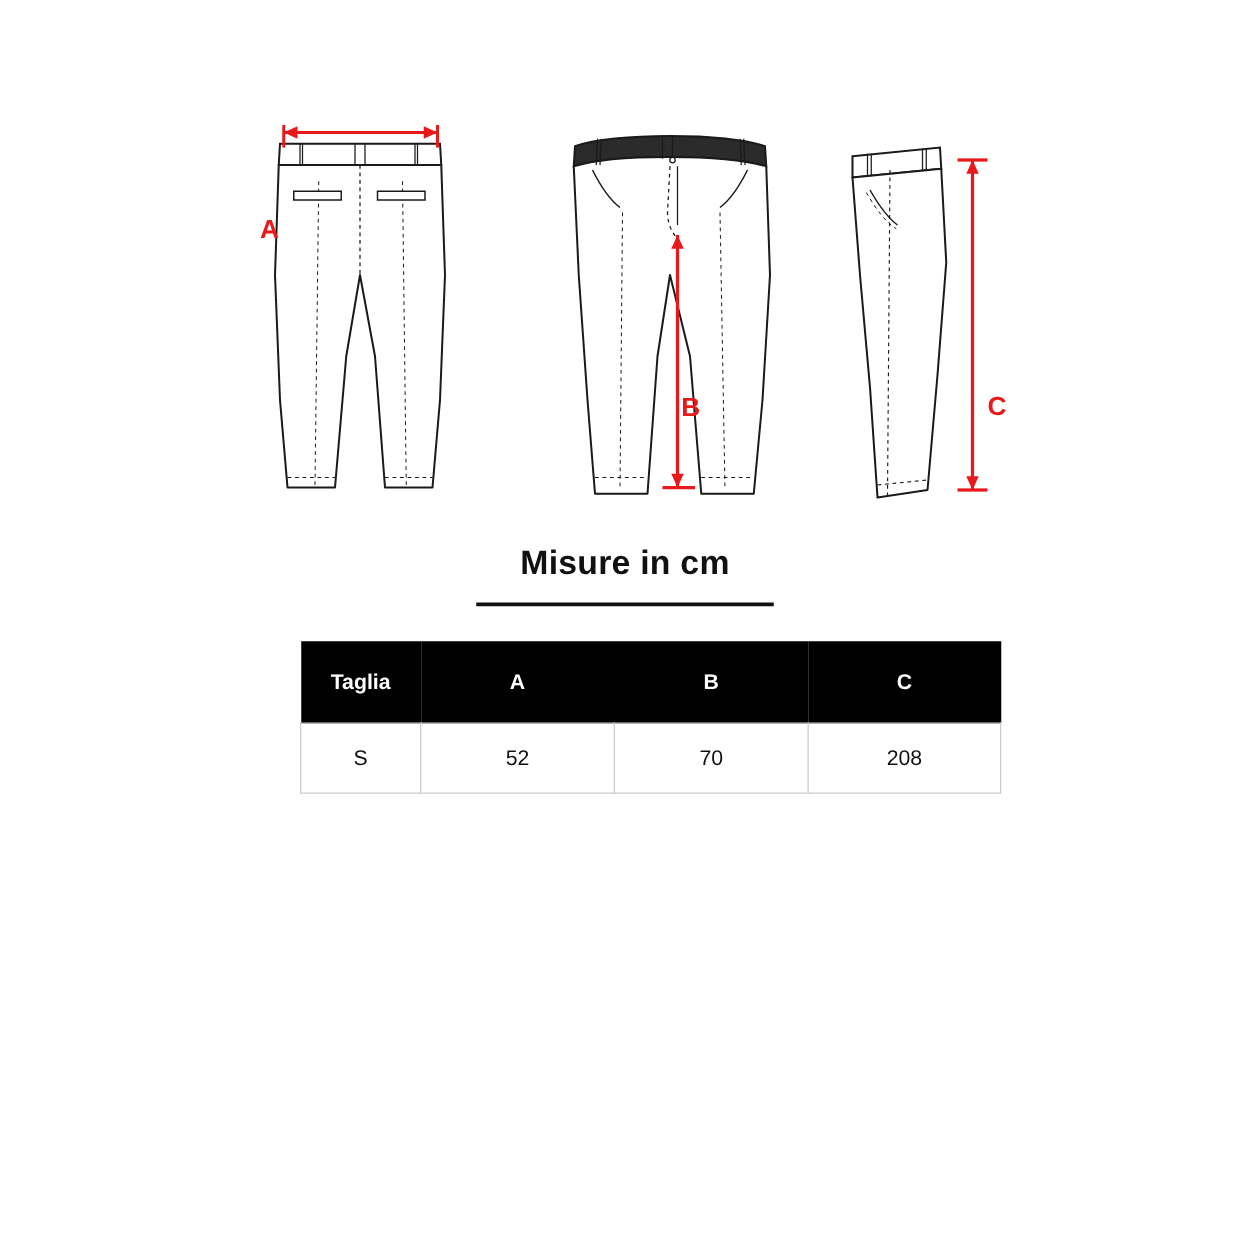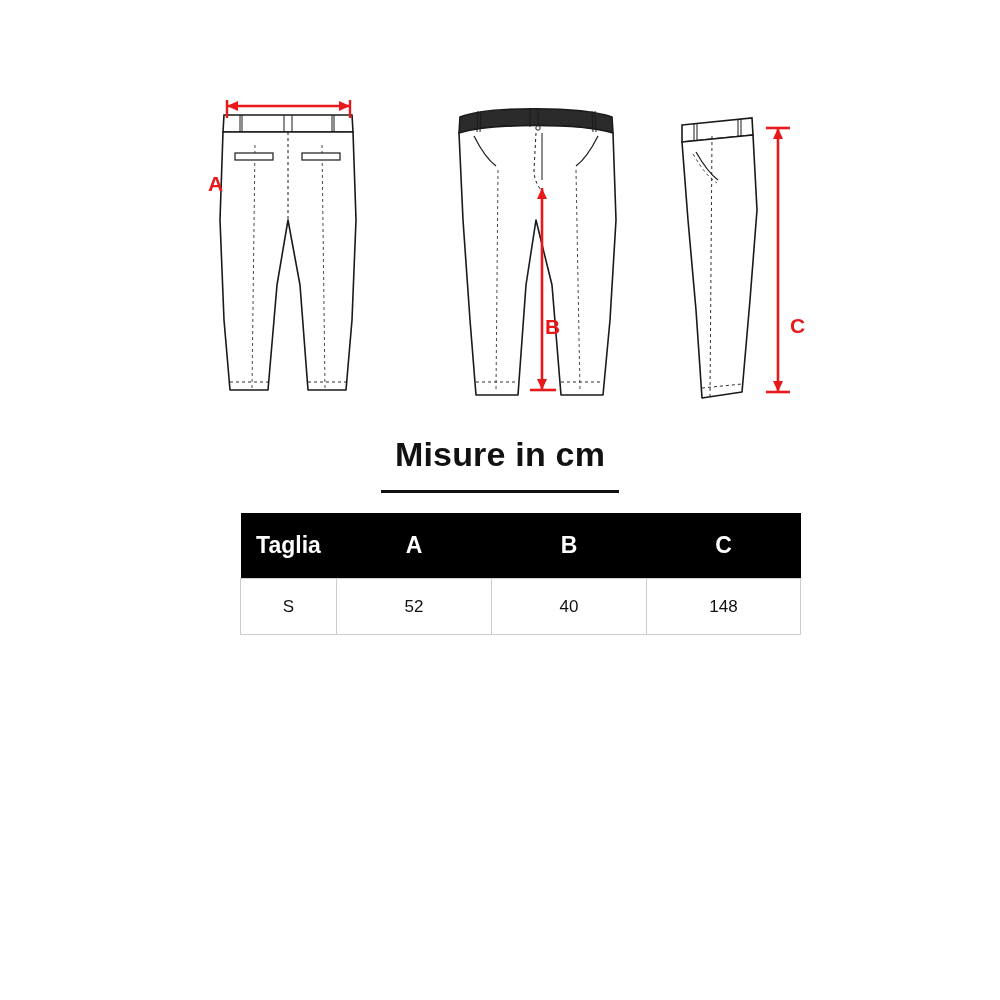--- a/index.html
+++ b/index.html
@@ -53,21 +53,21 @@
 
   
   .title-block {
     position: absolute;
     top: 435px;
     left: 0;
     width: 1000px;
     text-align: center;
   }
   .title {
-    font-size: 34px;
+    font-size: 27px;
     font-weight: bold;
     color: #111111;
     letter-spacing: 0.2px;
     margin: 0;
     font-family: "Liberation Sans", sans-serif;
   }
   .title-rule {
     width: 238px;
     height: 3px;
     background: #111111;
@@ -82,21 +82,21 @@
     width: 560px;
   }
   table.size-table {
     border-collapse: collapse;
     width: 560px;
     table-layout: fixed;
   }
   table.size-table thead th {
     background: #000000;
     color: #ffffff;
-    font-size: 23px;
+    font-size: 17px;
     font-weight: bold;
     height: 63px;
     text-align: center;
     vertical-align: middle;
     border: none;
     font-family: "Liberation Sans", sans-serif;
   }
   table.size-table tbody td {
     background: #ffffff;
     color: #111111;
@@ -236,20 +236,20 @@
           <th>Taglia</th>
           <th>A</th>
           <th>B</th>
           <th>C</th>
         </tr>
       </thead>
       <tbody>
         <tr>
           <td>S</td>
           <td>52</td>
-          <td>40</td>
-          <td>148</td>
+          <td>70</td>
+          <td>208</td>
         </tr>
       </tbody>
     </table>
   </div>
 
 </div>
 
 </body></html>

